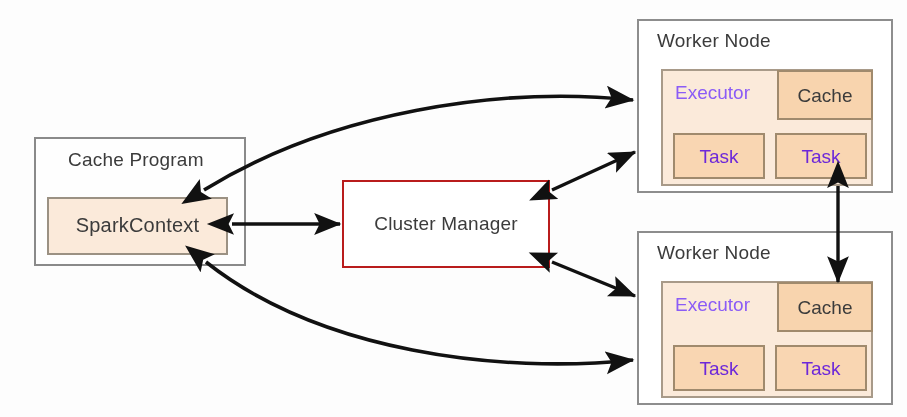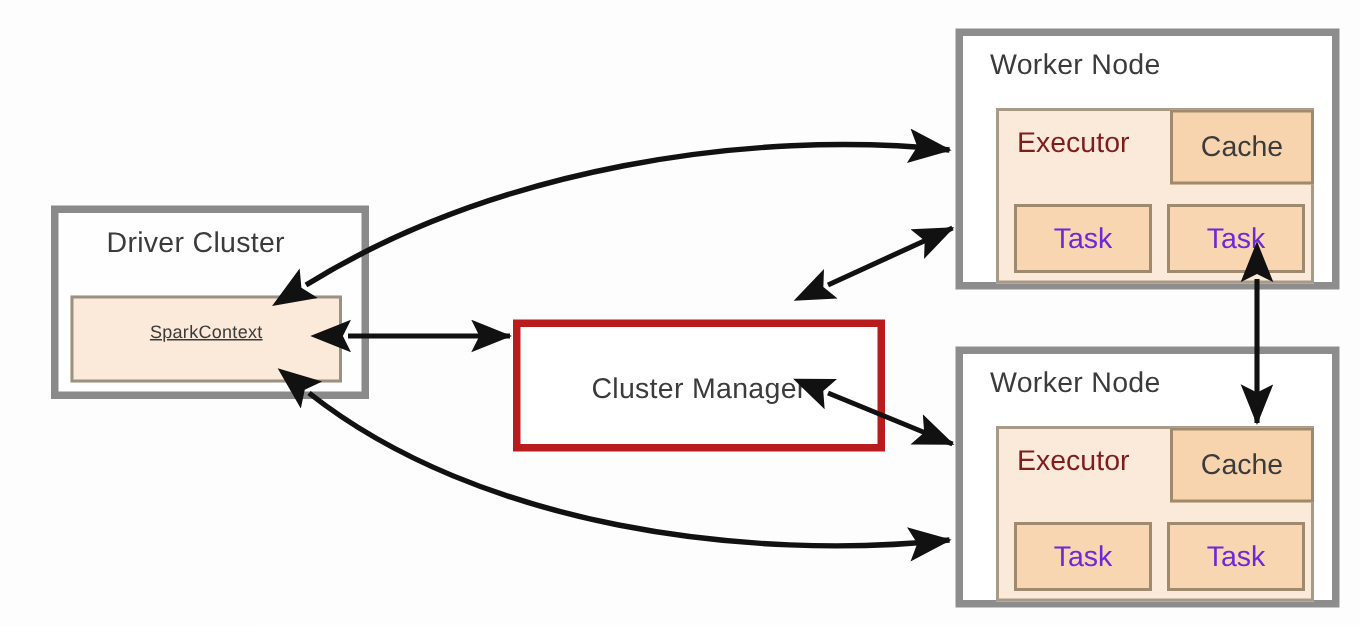--- a/index.html
+++ b/index.html
@@ -15,21 +15,21 @@
   }
   #canvas {
     position: absolute;
     left: 0; top: 0;
     width: 907px; height: 417px;
     background: #fdfdfd;
   }
   
   .box {
     position: absolute;
-    border: 5px solid #b91c1c;
+    border: 2px solid #b91c1c;
     background: #ffffff;
   }
   .box-label {
     position: absolute;
     color: #3b3b3b;
     white-space: nowrap;
     letter-spacing: .2px;
   }
   
   #driver-program {
@@ -45,27 +45,26 @@
   #spark-context {
     left: 47px; top: 197px;
     width: 181px; height: 58px;
     border: 2px solid #9b9183;
     background: #fbeada;
     z-index: 5;
   }
   #spark-context-label {
     left: 0; right: 0; top: 15px;
     text-align: center;
-    font-size: 12px;
-    text-decoration: underline;
+    font-size: 20px;
   }
   
   #cluster-manager {
     left: 342px; top: 180px;
-    width: 248px; height: 88px; margin-top: 33px;
+    width: 208px; height: 88px;
   }
   #cluster-manager-label {
     left: 0; right: 0; top: 31px;
     text-align: center;
     font-size: 19px;
   }
   
   .worker-node {
     left: 637px;
     width: 256px;
@@ -81,21 +80,21 @@
     position: absolute;
     left: 22px; top: 48px;
     width: 212px; height: 117px;
     border: 2px solid #a89a89;
     background: #fbeada;
   }
   .executor-label {
     position: absolute;
     left: 12px; top: 11px;
     font-size: 19px;
-    color: #7f1d1d;
+    color: #8b5cf6;
     white-space: nowrap;
   }
   .cache {
     position: absolute;
     left: 114px; top: -1px;
     width: 96px; height: 50px;
     border: 2px solid #a08a6d;
     background: #f8d4ae;
   }
   .cache-label {
@@ -139,21 +138,21 @@
     z-index: 20;
     font-family: "DejaVu Sans", sans-serif;
   }
 </style>
 </head>
 <body>
 
 <div id="canvas">
 
   <div class="box" id="driver-program">
-    <div class="box-label" id="driver-program-title">Driver Cluster</div>
+    <div class="box-label" id="driver-program-title">Cache Program</div>
   </div>
 
   <div class="box" id="spark-context">
     <div class="box-label" id="spark-context-label">SparkContext</div>
   </div>
 
   <div class="box" id="cluster-manager">
     <div class="box-label" id="cluster-manager-label">Cluster Manager</div>
   </div>
 

